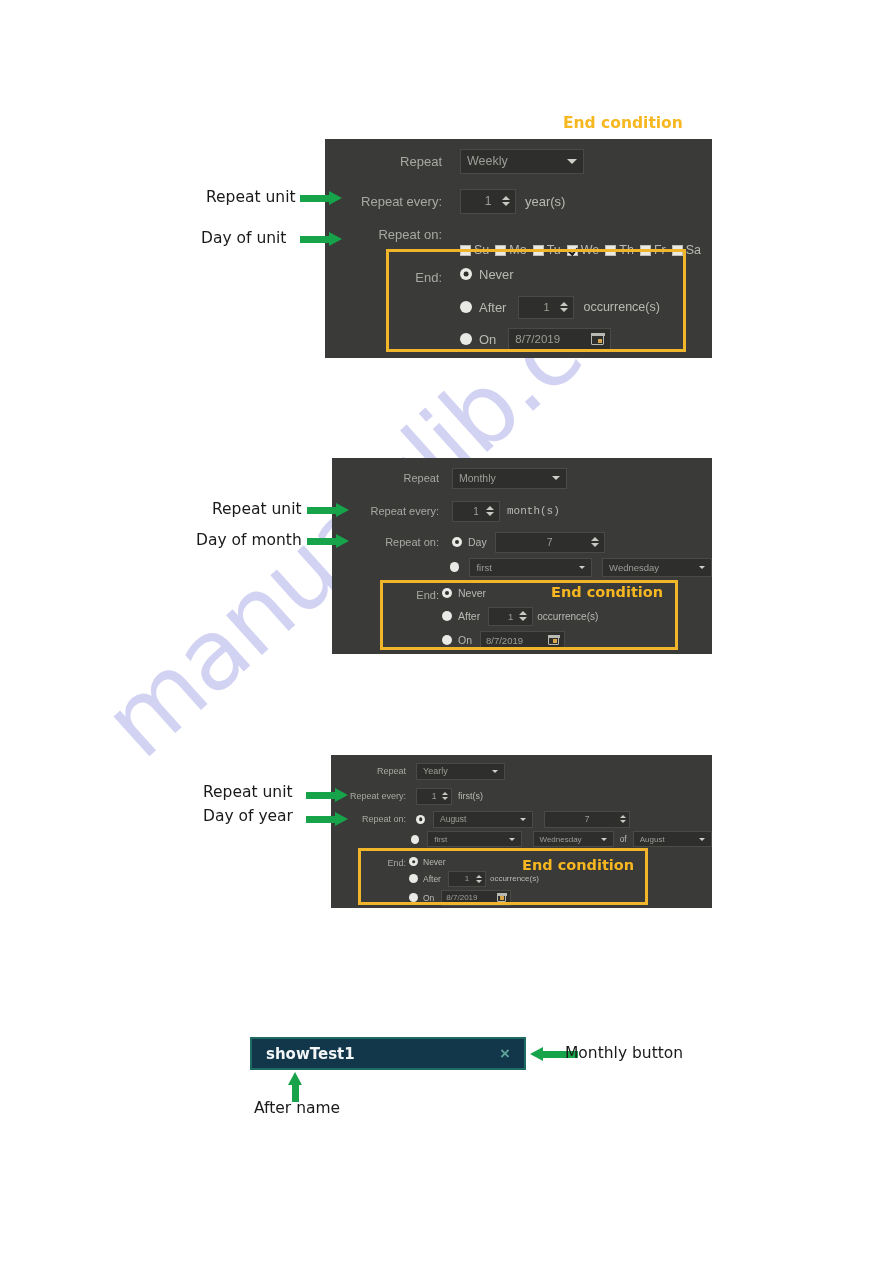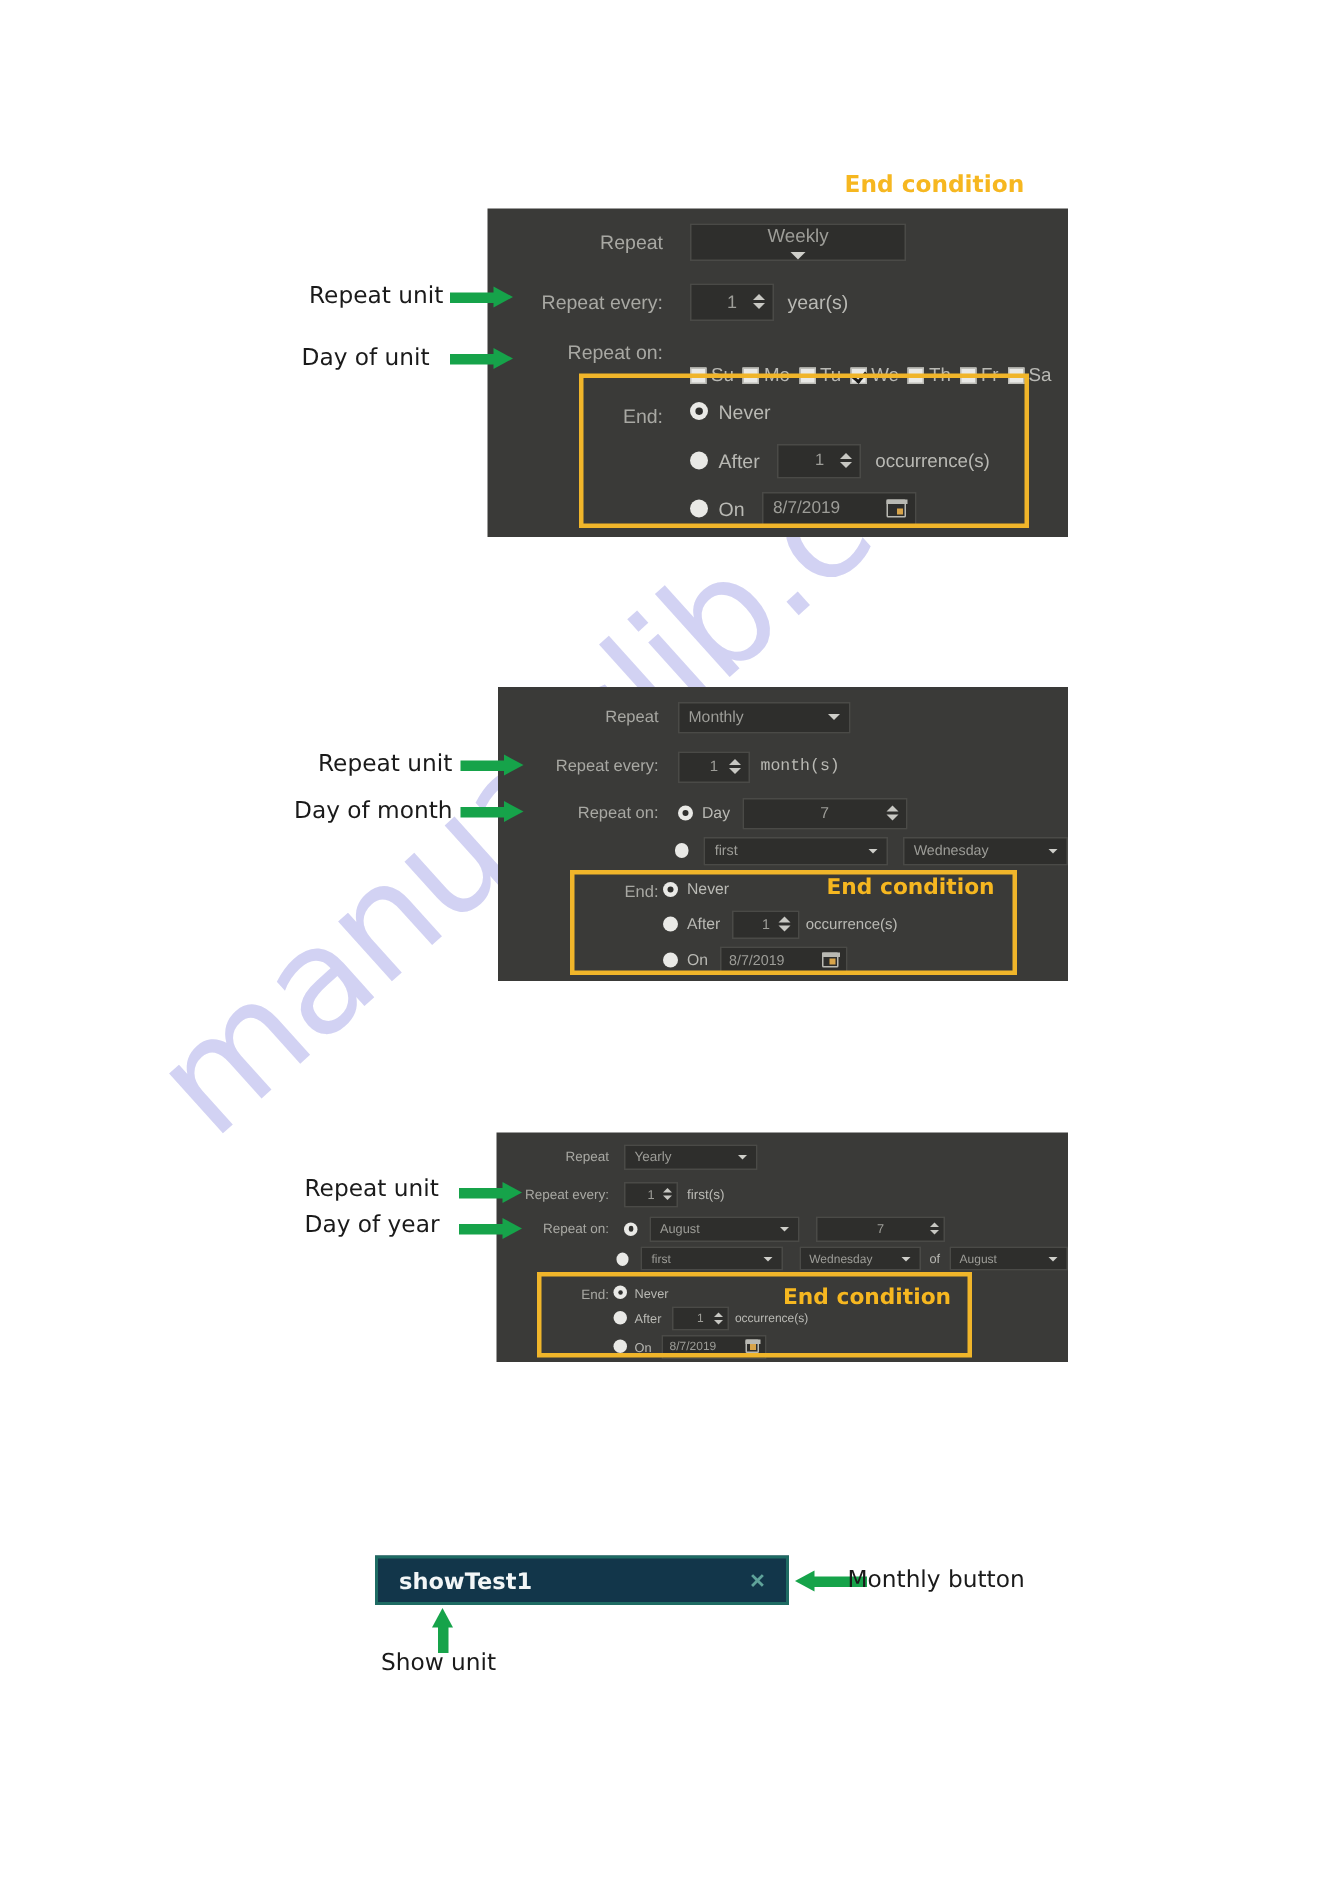--- a/index.html
+++ b/index.html
@@ -283,21 +283,21 @@
 <div class="anno-label" style="left:201px; top:229px;">Day of unit</div>
 <div class="arrow-right" style="left:300px; top:232px; width:42px;">
   <div class="shaft" style="width:30px;"></div>
     <div class="head" style="left:29px;"></div>
 </div>
 
 <div class="panel" style="left:325px; top:139px; width:387px; height:219px;">
 
   <div class="row" style="left:0px; top:8px; width:387px; height:28px;">
     <div class="fld-label" style="width:117px; font-size:13px;">Repeat</div>
-    <div class="ctrl select" style="margin-left:18px; width:144px; height:25px; font-size:12.5px;flex-direction:column;">
+    <div class="ctrl select" style="margin-left:18px; width:124px; height:25px; font-size:12.5px;">
       <span>Weekly</span>
       <span class="caret"></span>
     </div>
   </div>
 
   <div class="row" style="left:0px; top:48px; width:387px; height:28px;">
     <div class="fld-label" style="width:117px; font-size:13px;">Repeat every:</div>
     <div class="ctrl num" style="margin-left:18px; width:56px; height:25px; font-size:12px;">
       <span>1</span>
       <span class="spin">
@@ -577,13 +577,13 @@
 <div class="arrow-left" style="left:530px; top:1047px; width:48px;">
   <div class="shaft" style="width:36px;"></div>
     <div class="head"></div>
 </div>
 <div class="anno-label" style="left:565px; top:1044px;">Monthly button</div>
 
 <div class="arrow-up" style="left:288px; top:1072px; height:30px;">
   <div class="head"></div>
     <div class="shaft" style="height:20px;"></div>
 </div>
-<div class="anno-label" style="left:254px; top:1099px;">Show unit</div>
+<div class="anno-label" style="left:254px; top:1099px;">After name</div>
 
 </body></html>

